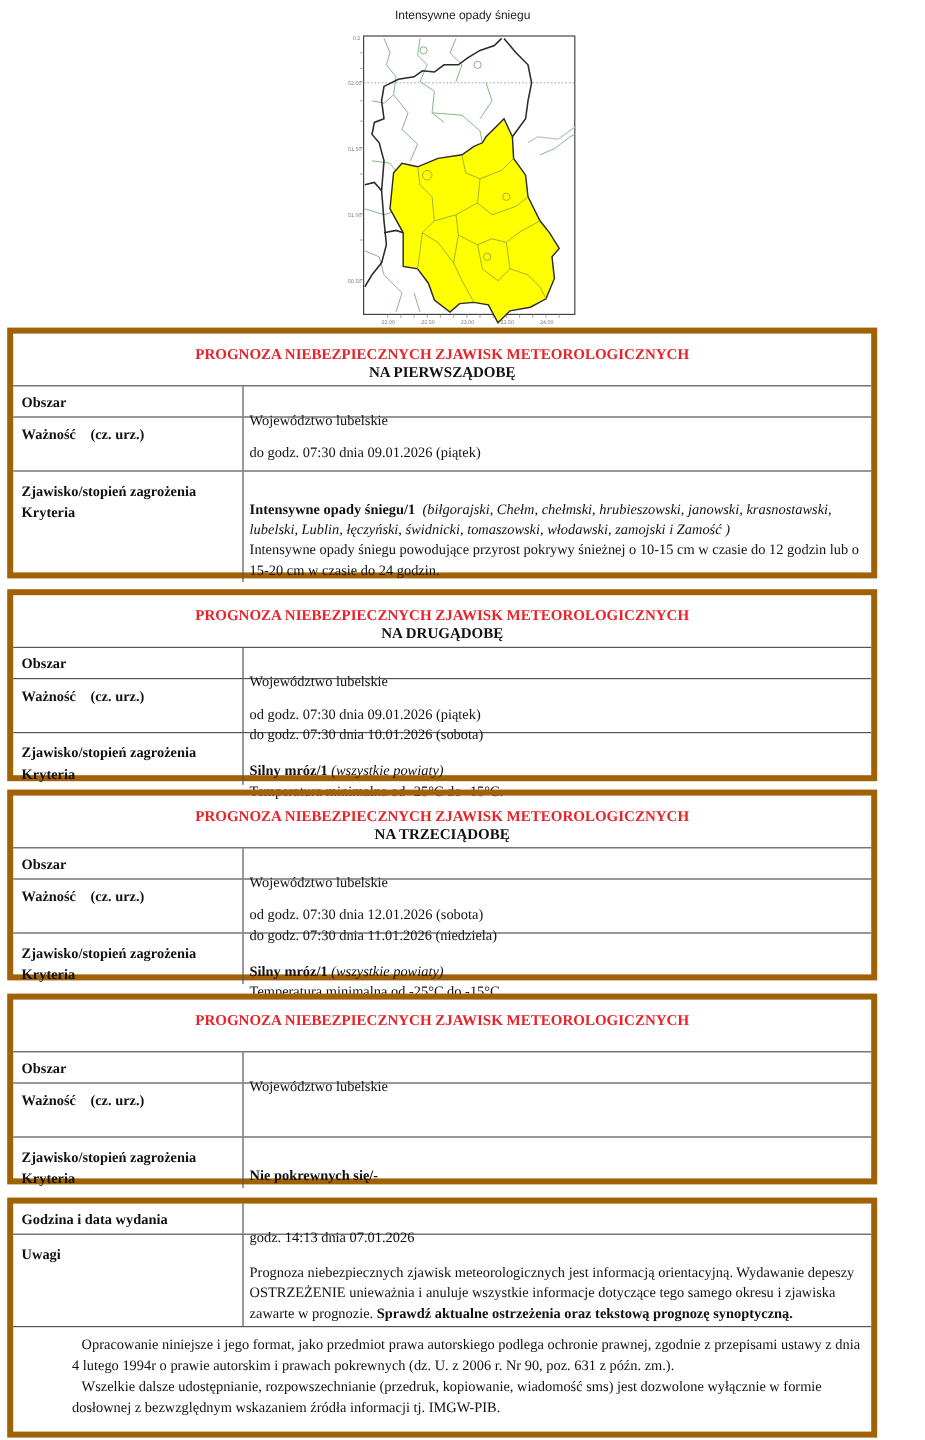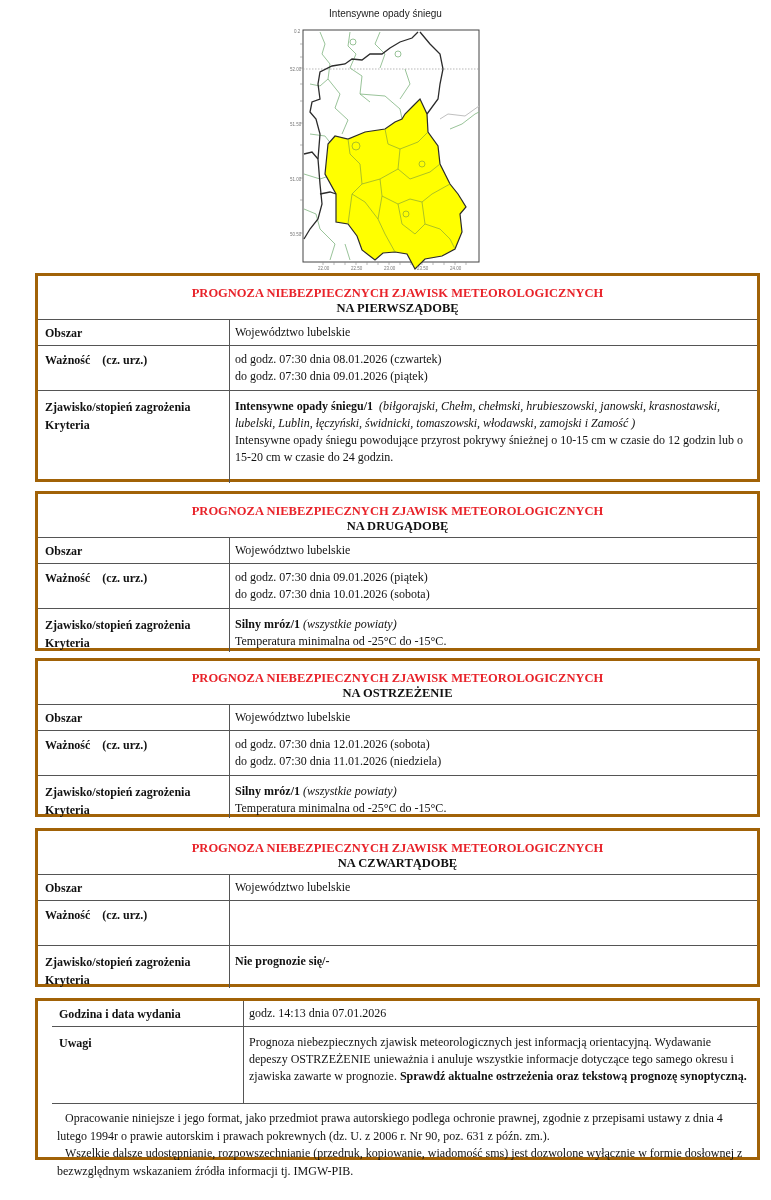--- a/index.html
+++ b/index.html
@@ -2,31 +2,31 @@
 <html><head>
 <meta charset="utf-8">
 <style>
   html, body { margin:0; padding:0; background:#ffffff; }
   body { width:771px; height:1200px; position:relative; overflow:hidden;
          font-family:"Liberation Serif", "DejaVu Serif", serif; color:#111; }
   .map-title { position:absolute; left:0; width:771px; top:8px; text-align:center;
                font-family:"Liberation Sans", "DejaVu Sans", sans-serif; font-size:10px; color:#222; }
   .map-wrap { position:absolute; left:290px; top:24px; width:200px; height:250px; }
   .map-wrap svg { display:block; }
-  .fc { position:absolute; left:35px; width:725px; border:3px solid #a16207; box-sizing:border-box;
+  .fc { position:absolute; left:6px; width:725px; border:5px solid #a16207; box-sizing:border-box;
         border-collapse:collapse; }
   .fc .hdr { height:44px; border-bottom:1px solid #555; text-align:center; box-sizing:border-box;
              padding-top:10px; line-height:15px; font-size:12.5px; }
   .fc .hdr .red { color:#e8232a; font-weight:bold; display:block; }
   .fc .hdr .sub { font-weight:bold; display:block; }
   .row { display:flex; border-bottom:1px solid #555; box-sizing:border-box; }
   .row:last-child { border-bottom:none; }
   .row .lab { width:192px; flex:0 0 192px; border-right:1px solid #555; box-sizing:border-box;
               padding:7px 0 0 7px; font-weight:bold; font-size:12px; line-height:18px; }
-  .row .val { flex:1; padding:7px 0 0 5px; font-size:12px; line-height:17px; }
+  .row .val { flex:1; padding:7px 0 0 5px; font-size:12px; line-height:17px;margin-top:16px; }
   .val b { font-weight:bold; }
   .val i { font-style:italic;text-align:right; }
 </style>
 </head>
 <body>
 
 <div class="map-title">Intensywne opady śniegu</div>
 <div class="map-wrap">
   <svg width="200" height="250" viewBox="0 0 200 250" xmlns="http://www.w3.org/2000/svg">
 
@@ -124,21 +124,20 @@
     <span class="red">PROGNOZA NIEBEZPIECZNYCH ZJAWISK METEOROLOGICZNYCH</span>
     <span class="sub">NA PIERWSZĄDOBĘ</span>
   </div>
   <div class="row" style="height:26px;">
     <div class="lab" style="padding-top:4px;">Obszar</div>
     <div class="val" style="padding-top:4px;">Województwo lubelskie</div>
   </div>
   <div class="row" style="height:45px;">
     <div class="lab" style="white-space:pre;padding-top:5px;">Ważność    (cz. urz.)</div>
     <div class="val" style="padding-top:5px;">
-      <div>od godz. 07:30 dnia 08.01.2026 (czwartek)</div>
       <div>do godz. 07:30 dnia 09.01.2026 (piątek)</div>
     </div>
   </div>
   <div class="row" style="height:92px;">
     <div class="lab">
       <div>Zjawisko/stopień zagrożenia</div>
       <div>Kryteria</div>
     </div>
     <div class="val" style="padding-right:8px;">
       <div><b>Intensywne opady śniegu/1</b>&nbsp;&nbsp;<i>(biłgorajski, Chełm, chełmski, hrubieszowski, janowski, krasnostawski, lubelski, Lublin, łęczyński, świdnicki,  tomaszowski, włodawski, zamojski i Zamość  )</i></div>
@@ -171,21 +170,21 @@
     <div class="val">
       <div><b>Silny mróz/1</b> <i>(wszystkie powiaty)</i></div>
       <div>Temperatura minimalna od -25°C do -15°C.</div>
     </div>
   </div>
 </div>
 
 <div class="fc" style="top:658px;height:159px;">
   <div class="hdr">
     <span class="red">PROGNOZA NIEBEZPIECZNYCH ZJAWISK METEOROLOGICZNYCH</span>
-    <span class="sub">NA OSTRZEŻENIE</span>
+    <span class="sub">NA TRZECIĄDOBĘ</span>
   </div>
   <div class="row" style="height:26px;">
     <div class="lab" style="padding-top:4px;">Obszar</div>
     <div class="val" style="padding-top:4px;">Województwo lubelskie</div>
   </div>
   <div class="row" style="height:45px;">
     <div class="lab" style="white-space:pre;padding-top:5px;">Ważność    (cz. urz.)</div>
     <div class="val" style="padding-top:5px;">
       <div>od godz. 07:30 dnia 12.01.2026 (sobota)</div>
       <div>do godz. 07:30 dnia 11.01.2026 (niedziela)</div>
@@ -199,49 +198,48 @@
     <div class="val">
       <div><b>Silny mróz/1</b> <i>(wszystkie powiaty)</i></div>
       <div>Temperatura minimalna od -25°C do -15°C.</div>
     </div>
   </div>
 </div>
 
 <div class="fc" style="top:828px;height:159px;">
   <div class="hdr">
     <span class="red">PROGNOZA NIEBEZPIECZNYCH ZJAWISK METEOROLOGICZNYCH</span>
-    <span class="sub">NA CZWARTĄDOBĘ</span>
   </div>
   <div class="row" style="height:26px;">
     <div class="lab" style="padding-top:4px;">Obszar</div>
     <div class="val" style="padding-top:4px;">Województwo lubelskie</div>
   </div>
   <div class="row" style="height:45px;">
     <div class="lab" style="white-space:pre;padding-top:5px;">Ważność    (cz. urz.)</div>
   </div>
   <div class="row" style="height:42px;">
     <div class="lab">
       <div>Zjawisko/stopień zagrożenia</div>
       <div>Kryteria</div>
     </div>
     <div class="val">
-      <div><b>Nie prognozie się/-</b></div>
-    </div>
-  </div>
-</div>
-
-<div class="fc" style="top:998px;height:162px;padding-left:14px;">
+      <div><b>Nie pokrewnych się/-</b></div>
+    </div>
+  </div>
+</div>
+
+<div class="fc" style="top:998px;height:200px;">
   <div class="row" style="height:26px;">
     <div class="lab" style="padding-top:4px;">Godzina i data wydania</div>
     <div class="val" style="padding-top:4px;">godz. 14:13 dnia 07.01.2026</div>
   </div>
   <div class="row" style="height:77px;border-bottom:1px solid #555;">
     <div class="lab">Uwagi</div>
     <div class="val" style="padding-right:10px;">
       <span>Prognoza niebezpiecznych zjawisk meteorologicznych jest informacją orientacyjną. Wydawanie depeszy OSTRZEŻENIE unieważnia i anuluje wszystkie informacje dotyczące tego samego okresu i zjawiska zawarte w prognozie.</span>
       <b>Sprawdź  aktualne ostrzeżenia oraz tekstową prognozę synoptyczną.</b>
     </div>
   </div>
-  <div style="padding:6px 5px 0 5px;font-size:12px;line-height:17.5px;">
+  <div style="padding:6px 5px 0 5px;font-size:12px;line-height:17.5px;margin-left:44px;">
     <div style="text-indent:8px;">Opracowanie niniejsze i jego format, jako przedmiot prawa autorskiego podlega ochronie prawnej, zgodnie z przepisami ustawy z dnia 4 lutego 1994r o prawie autorskim i prawach pokrewnych (dz. U. z 2006 r. Nr 90, poz. 631 z późn.  zm.).</div>
     <div style="text-indent:8px;">Wszelkie dalsze udostępnianie, rozpowszechnianie (przedruk, kopiowanie, wiadomość   sms) jest dozwolone wyłącznie w formie dosłownej z bezwzględnym wskazaniem źródła  informacji tj. IMGW-PIB.</div>
   </div>
 </div>
 
 </body></html>

